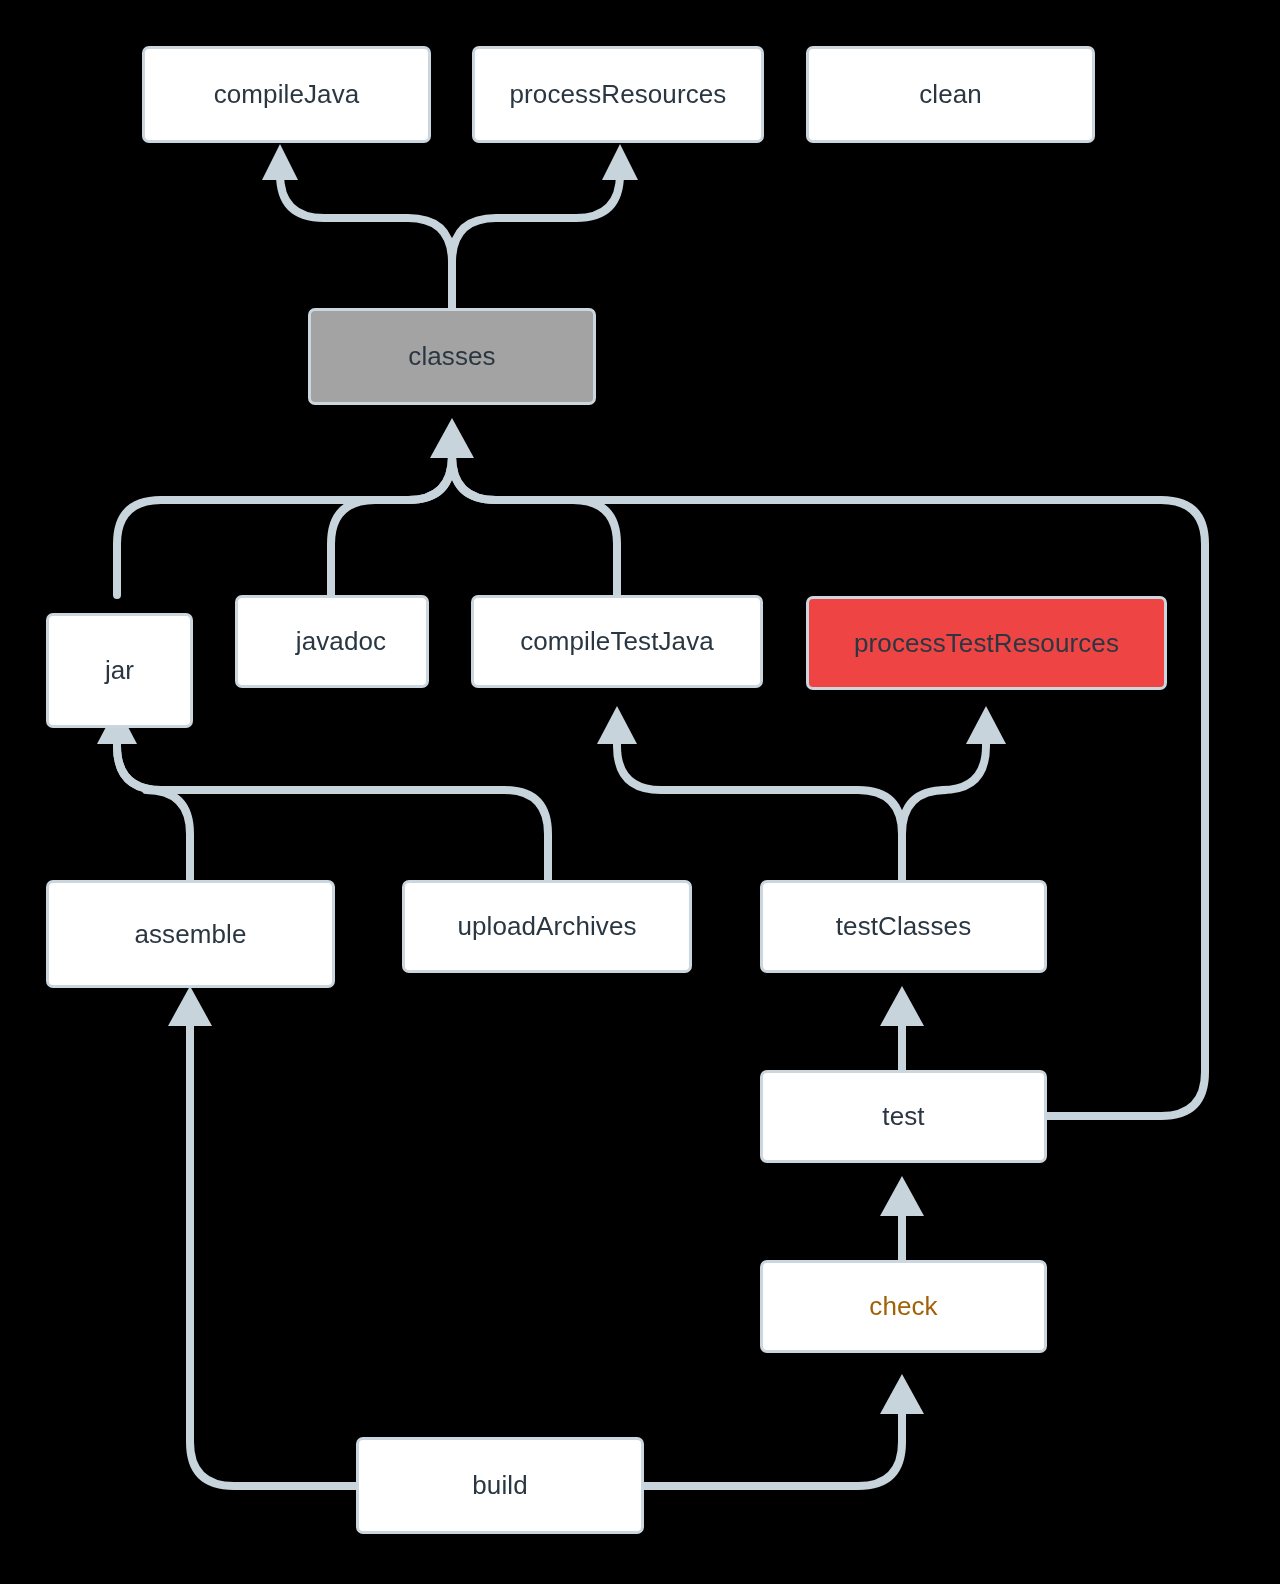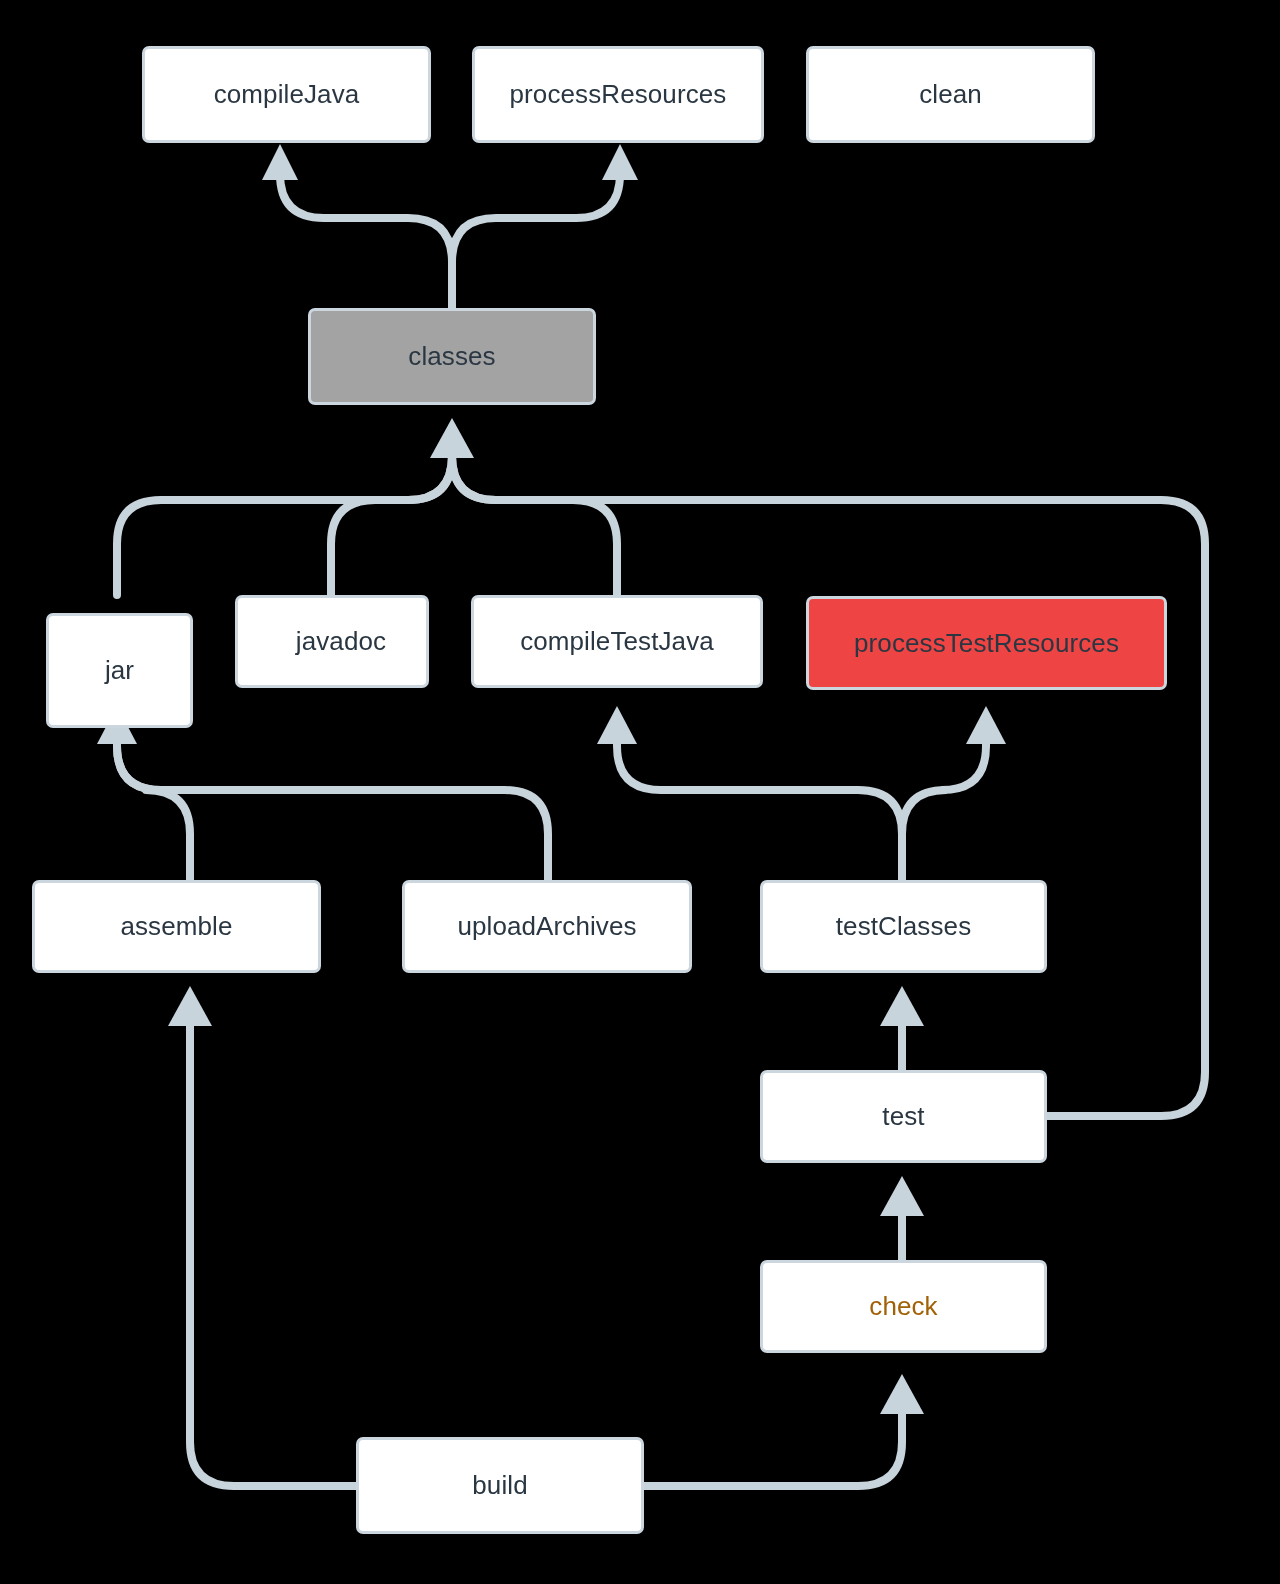--- a/index.html
+++ b/index.html
@@ -128,21 +128,21 @@
       </div>
       <div class="task-node" style="left: 235px; top: 595px; width: 194px; height: 93px; background: rgb(255, 255, 255); border-color: rgb(204, 214, 222); color: rgb(42, 55, 66); padding-left: 18px;">
         <span class="task-label">javadoc</span>
       </div>
       <div class="task-node" style="left: 471px; top: 595px; width: 292px; height: 93px; background: rgb(255, 255, 255); border-color: rgb(204, 214, 222); color: rgb(42, 55, 66);">
         <span class="task-label">compileTestJava</span>
       </div>
       <div class="task-node" style="left: 806px; top: 596px; width: 361px; height: 94px; background: #ef4444; border-color: rgb(204, 214, 222); color: rgb(42, 55, 66);">
         <span class="task-label">processTestResources</span>
       </div>
-      <div class="task-node" style="left: 32px; top: 880px; width: 289px; height: 93px; background: rgb(255, 255, 255); border-color: rgb(204, 214, 222); color: rgb(42, 55, 66);">
+      <div class="task-node" style="left: 46px; top: 880px; width: 289px; height: 108px; background: rgb(255, 255, 255); border-color: rgb(204, 214, 222); color: rgb(42, 55, 66);">
         <span class="task-label">assemble</span>
       </div>
       <div class="task-node" style="left: 402px; top: 880px; width: 290px; height: 93px; background: rgb(255, 255, 255); border-color: rgb(204, 214, 222); color: rgb(42, 55, 66);">
         <span class="task-label">uploadArchives</span>
       </div>
       <div class="task-node" style="left: 760px; top: 880px; width: 287px; height: 93px; background: rgb(255, 255, 255); border-color: rgb(204, 214, 222); color: rgb(42, 55, 66);">
         <span class="task-label">testClasses</span>
       </div>
       <div class="task-node" style="left: 760px; top: 1070px; width: 287px; height: 93px; background: rgb(255, 255, 255); border-color: rgb(204, 214, 222); color: rgb(42, 55, 66);">
         <span class="task-label">test</span>

